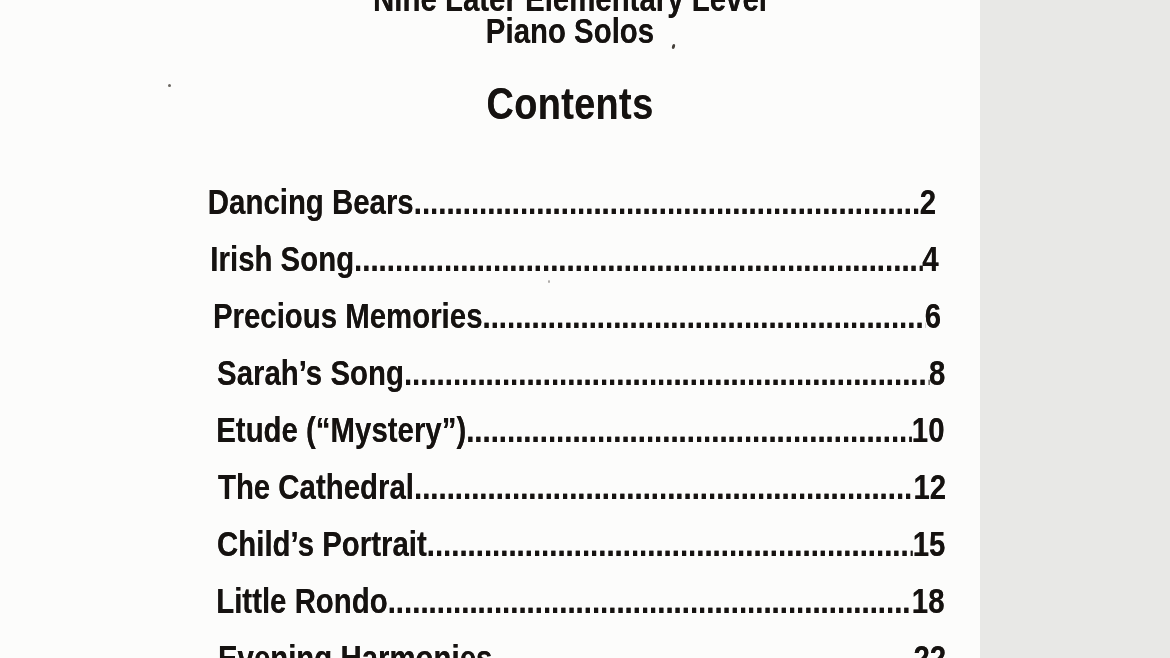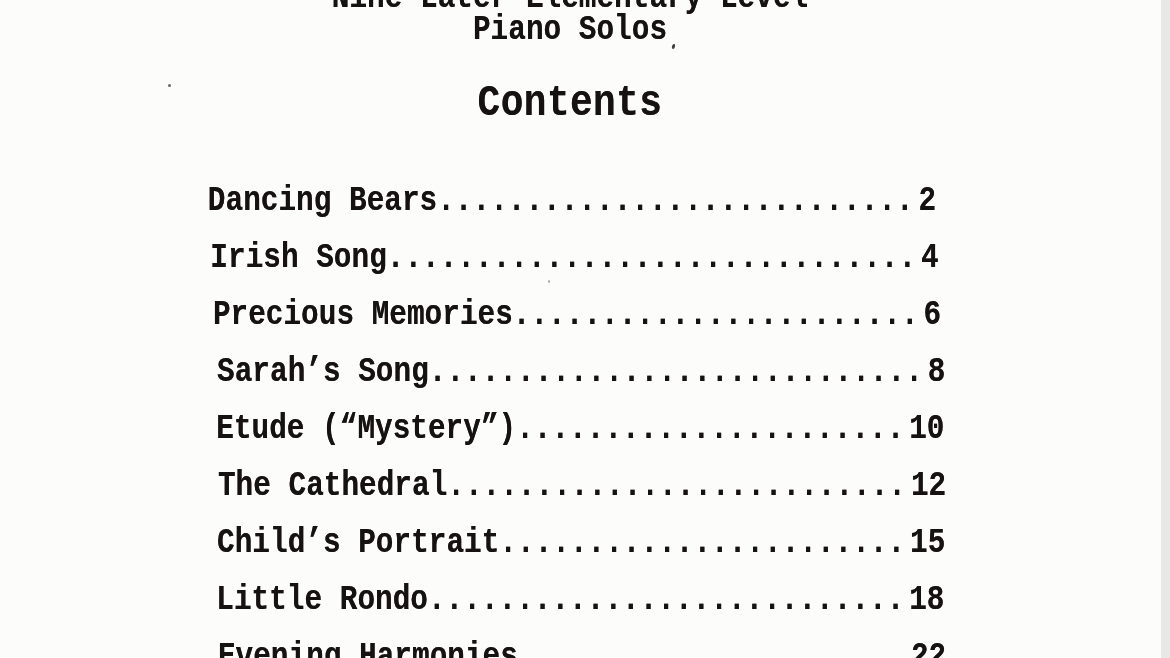--- a/index.html
+++ b/index.html
@@ -2,25 +2,25 @@
 <html><head>
 <meta charset="utf-8">
 <style>
   html, body {
     margin: 0;
     padding: 0;
     background: #e8e8e6;
   }
   .page {
     position: relative;
-    width: 1161px;
+    width: 980px;
     height: 658px;
     background: #fcfcfb;
     overflow: hidden;
-    font-family: Liberation Mono, monospace;
+    font-family: Liberation Sans, sans-serif;
     color: #151210;
   }
   .ink {
     color: #151210;
     text-shadow: 0 0 0.6px rgba(28, 22, 16, 0.75);
   }
   
   .center-line {
     position: absolute;
     left: -15px;

